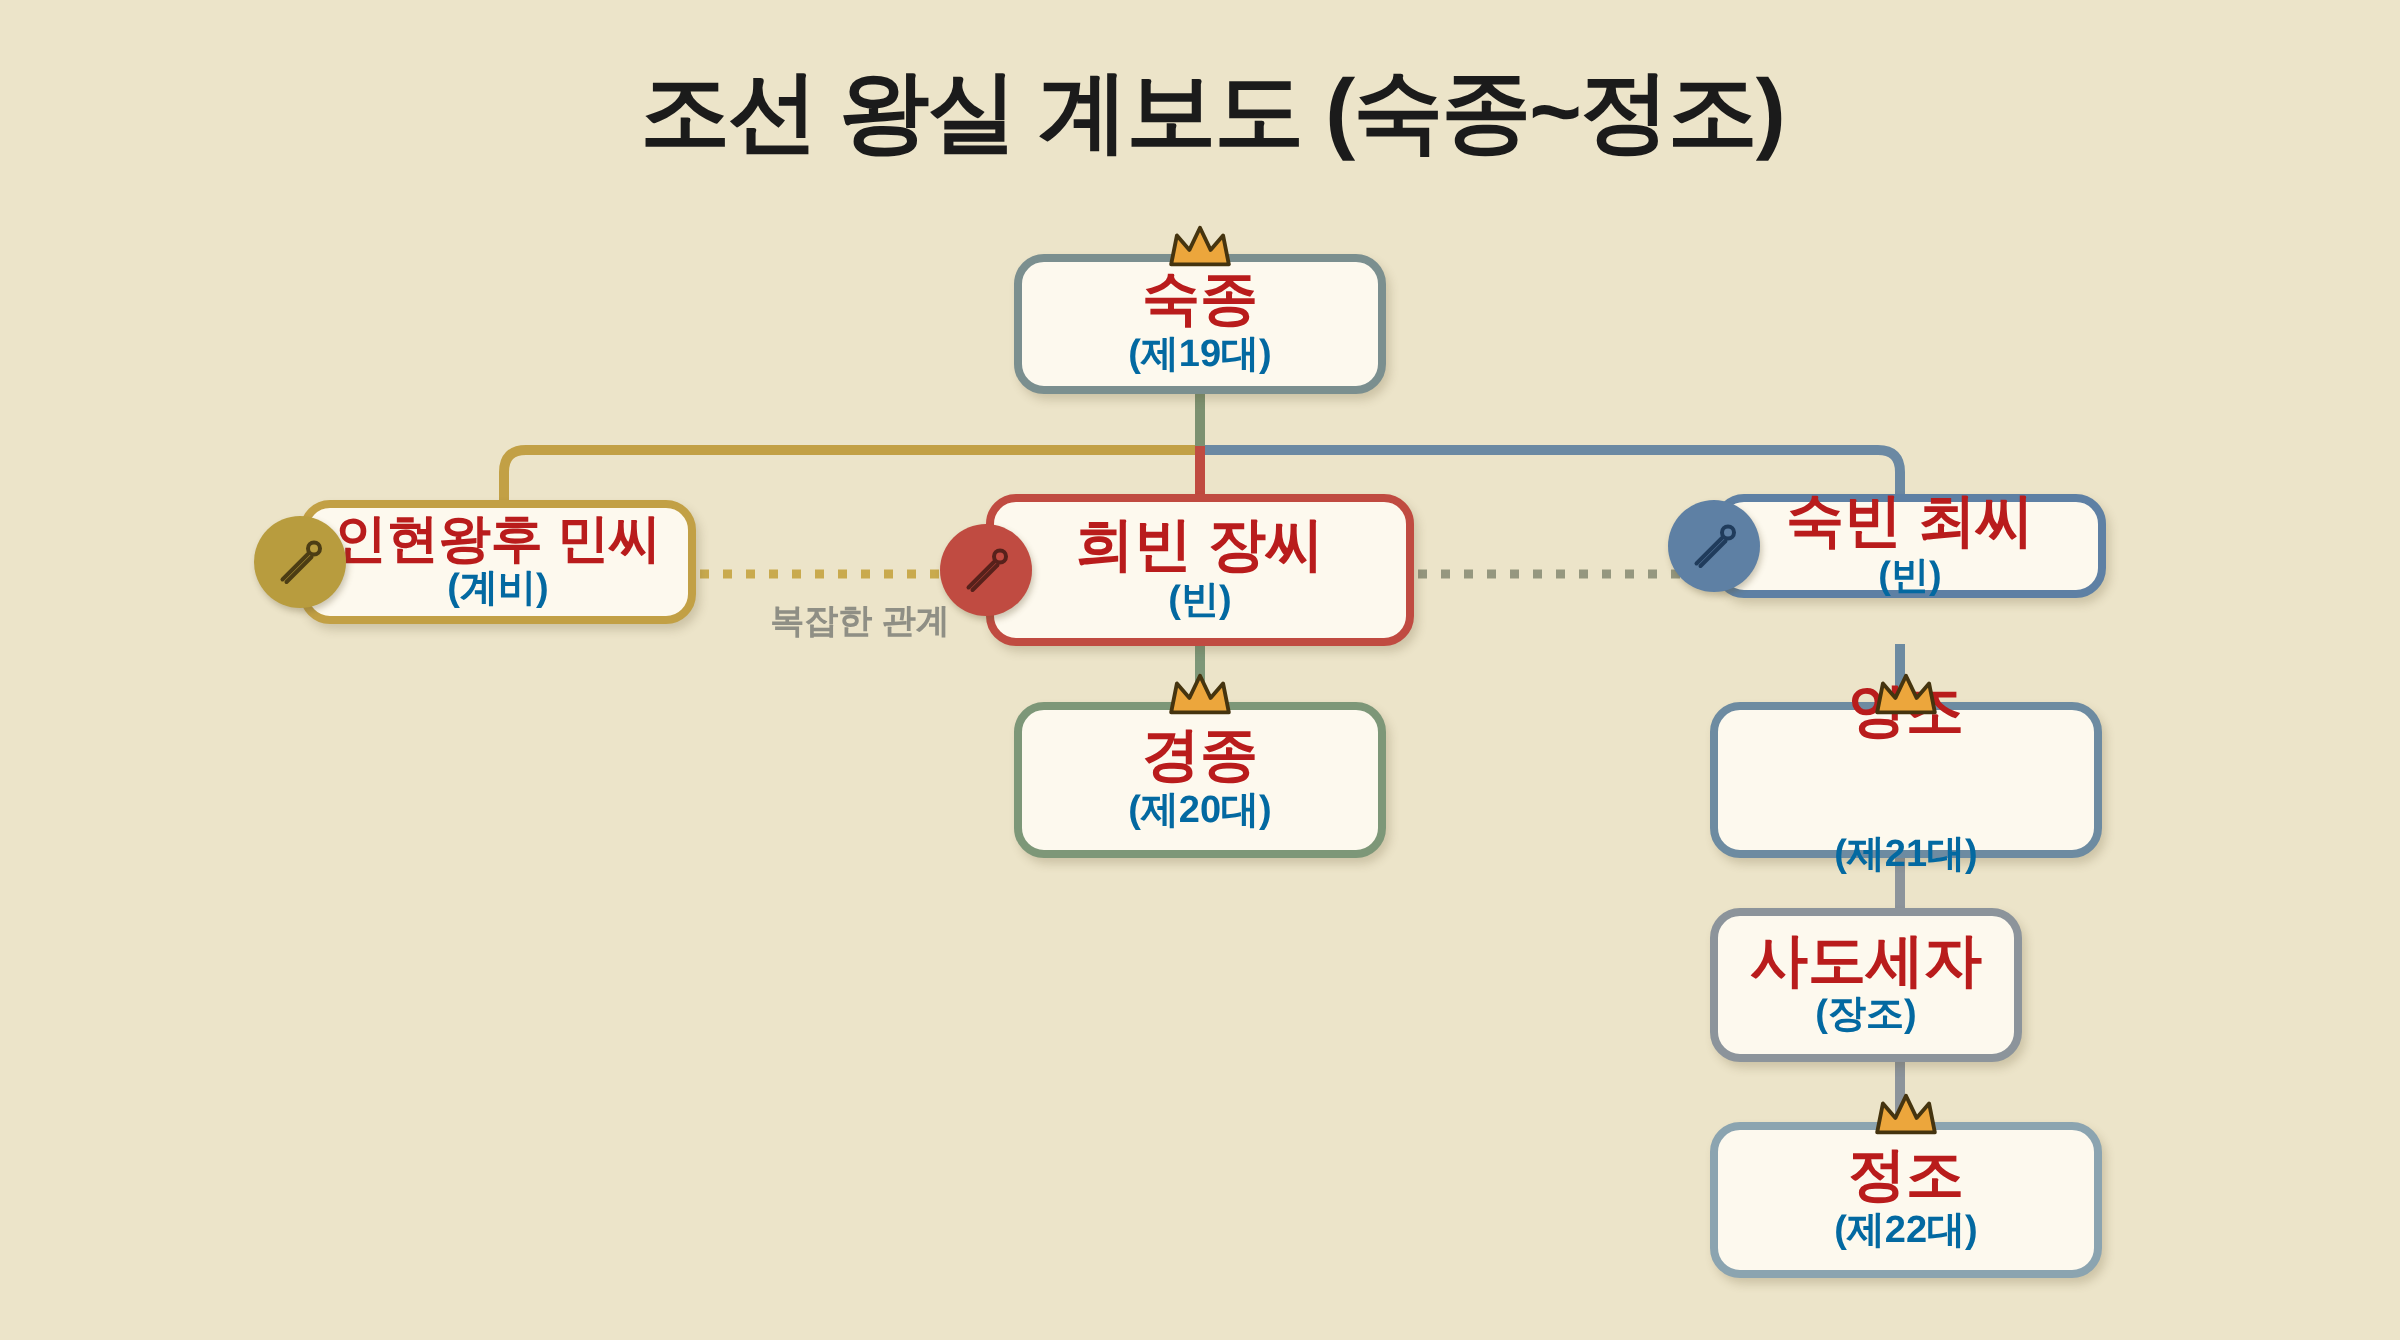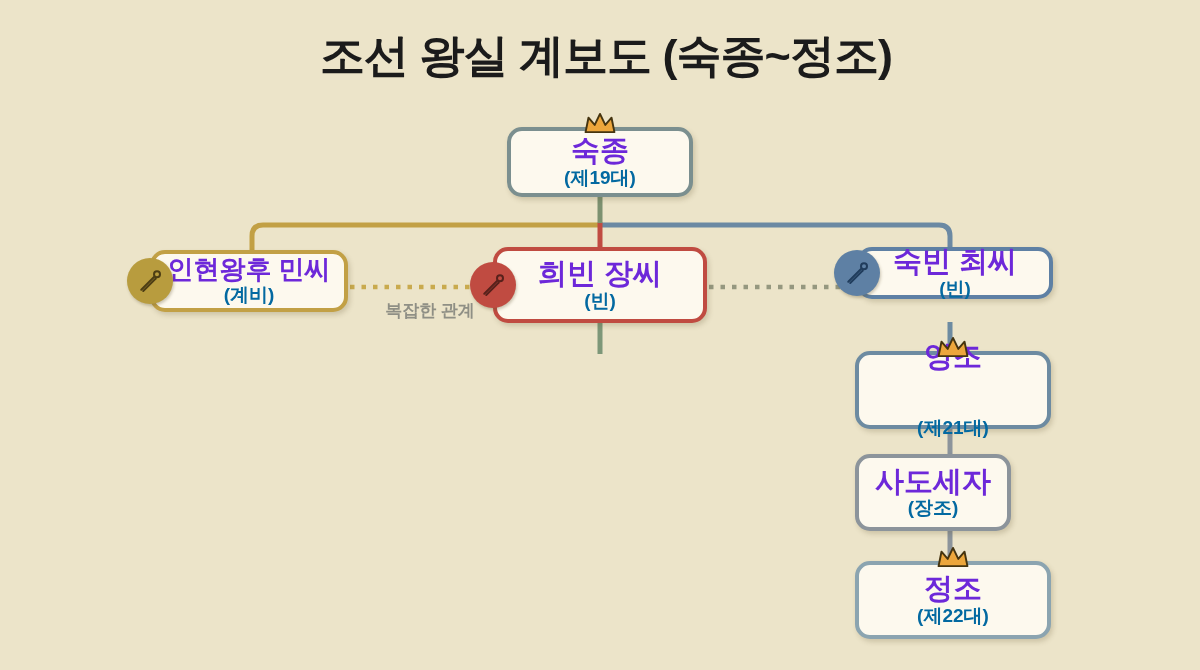--- a/index.html
+++ b/index.html
@@ -20,21 +20,21 @@
   .connector-layer{position:absolute;left:0;top:0;z-index:0;}
   .node{
     position:absolute;z-index:2;
     background:#fdf9ee;
     border:4px solid #888;
     border-radius:15px;
     display:flex;flex-direction:column;align-items:center;justify-content:center;
     box-shadow:2px 3px 5px rgba(94,80,44,0.22);
     box-sizing:border-box;
   }
-  .node .name{font-size:29px;font-weight:bold;color:#6d28d9;line-height:1.12;white-space:nowrap;}
+  .node .name{font-size:29px;font-weight:bold;color:#b91c1c;line-height:1.12;white-space:nowrap;}
   .node .sub{font-size:19px;font-weight:bold;color:#0369a1;line-height:1.2;white-space:nowrap;}
   
   .n-sukjong    {left:507px;top:127px;width:186px;height:70px;border-color:#7b8f8f;}
   .n-inhyeon    {left:150px;top:250px;width:198px;height:62px;border-color:#c2a045;}
   .n-inhyeon .name{font-size:26px;}
   .n-huibin     {left:493px;top:247px;width:214px;height:76px;border-color:#c04b41;}
   .n-sukbin     {left:857px;top:247px;width:196px;height:52px;border-color:#5e80a4;}
   .n-gyeongjong {left:507px;top:351px;width:186px;height:78px;border-color:#7d9778;}
   .n-yeongjo    {left:855px;top:351px;width:196px;height:78px;border-color:#6d8ba1;gap:44px;}
   .n-sado       {left:855px;top:454px;width:156px;height:77px;border-color:#8c949b;}
@@ -129,20 +129,29 @@
       <svg width="30" height="30" viewBox="0 0 24 24" fill="none" stroke="#203c5c" stroke-width="1.6" stroke-linecap="round">
         <line x1="5" y1="19" x2="15.2" y2="8.8"></line>
           <line x1="6.6" y1="20" x2="16.6" y2="10"></line>
           <circle cx="17.6" cy="6.6" r="2.4"></circle>
       </svg>
     </span>
     <div class="name">숙빈 최씨</div>
     <div class="sub">(빈)</div>
   </div>
 
+  <div class="node n-gyeongjong">
+    <span class="crown">
+      <svg width="40" height="25" viewBox="0 0 40 26">
+          <path d="M5 22 L8 7 L14.5 14.5 L20 3 L25.5 14.5 L32 7 L35 22 Z" fill="#eca63c" stroke="#45340f" stroke-width="2" stroke-linejoin="round"></path>
+        </svg>
+    </span>
+    <div class="name">경종</div>
+    <div class="sub">(제20대)</div>
+  </div>
 
   <div class="node n-yeongjo">
     <span class="crown">
       <svg width="40" height="25" viewBox="0 0 40 26">
           <path d="M5 22 L8 7 L14.5 14.5 L20 3 L25.5 14.5 L32 7 L35 22 Z" fill="#eca63c" stroke="#45340f" stroke-width="2" stroke-linejoin="round"></path>
         </svg>
     </span>
     <div class="name">영조</div>
     <div class="sub">(제21대)</div>
   </div>

